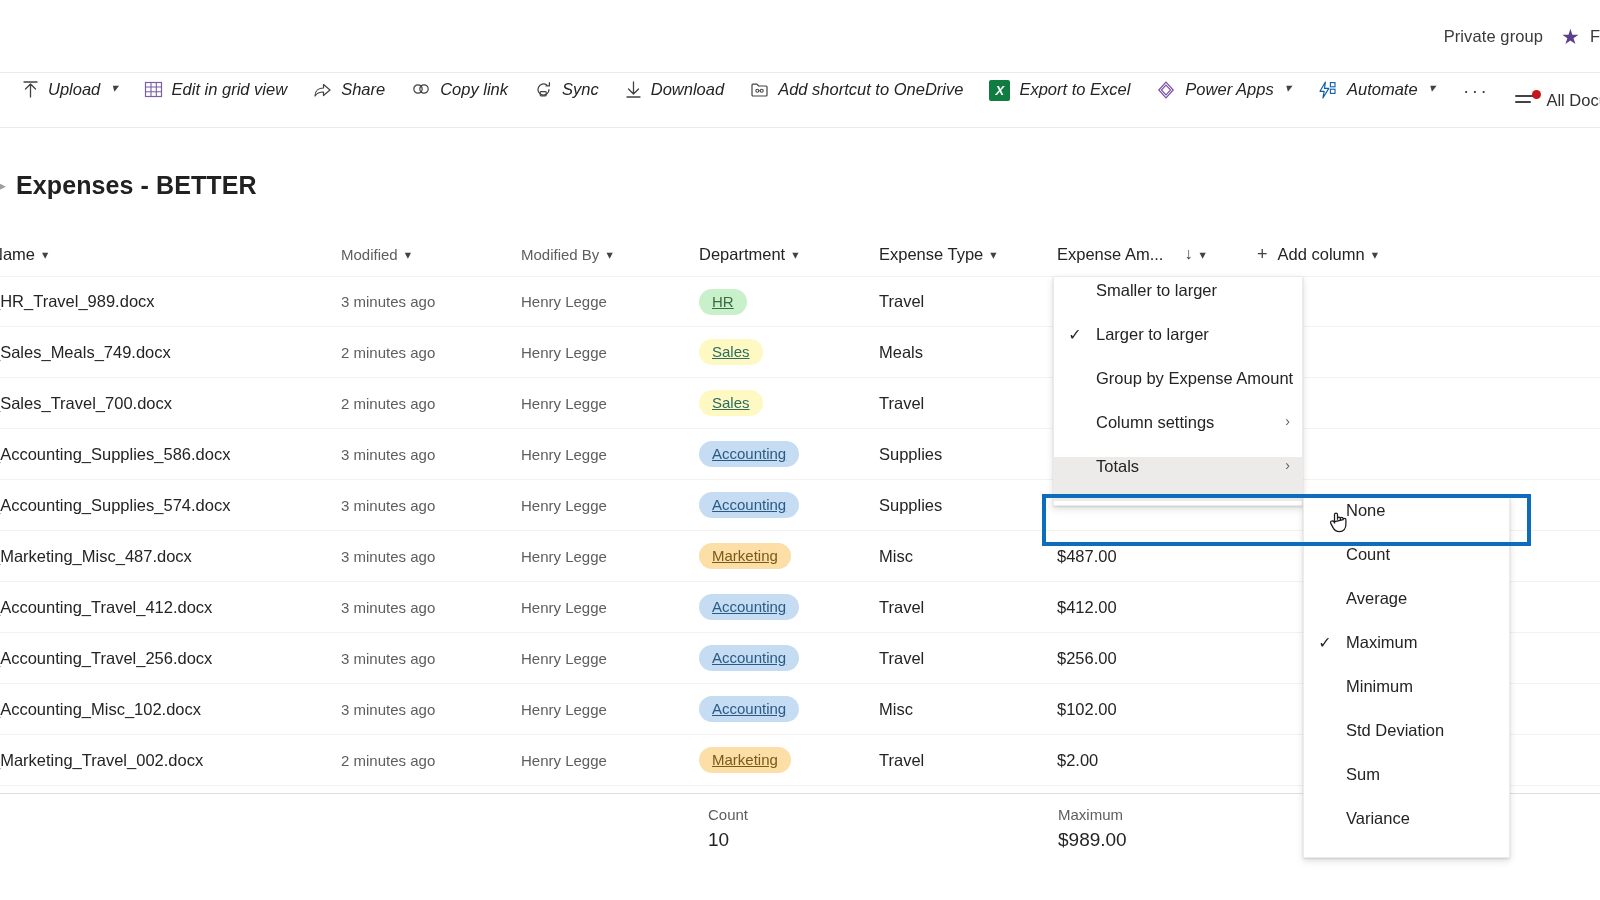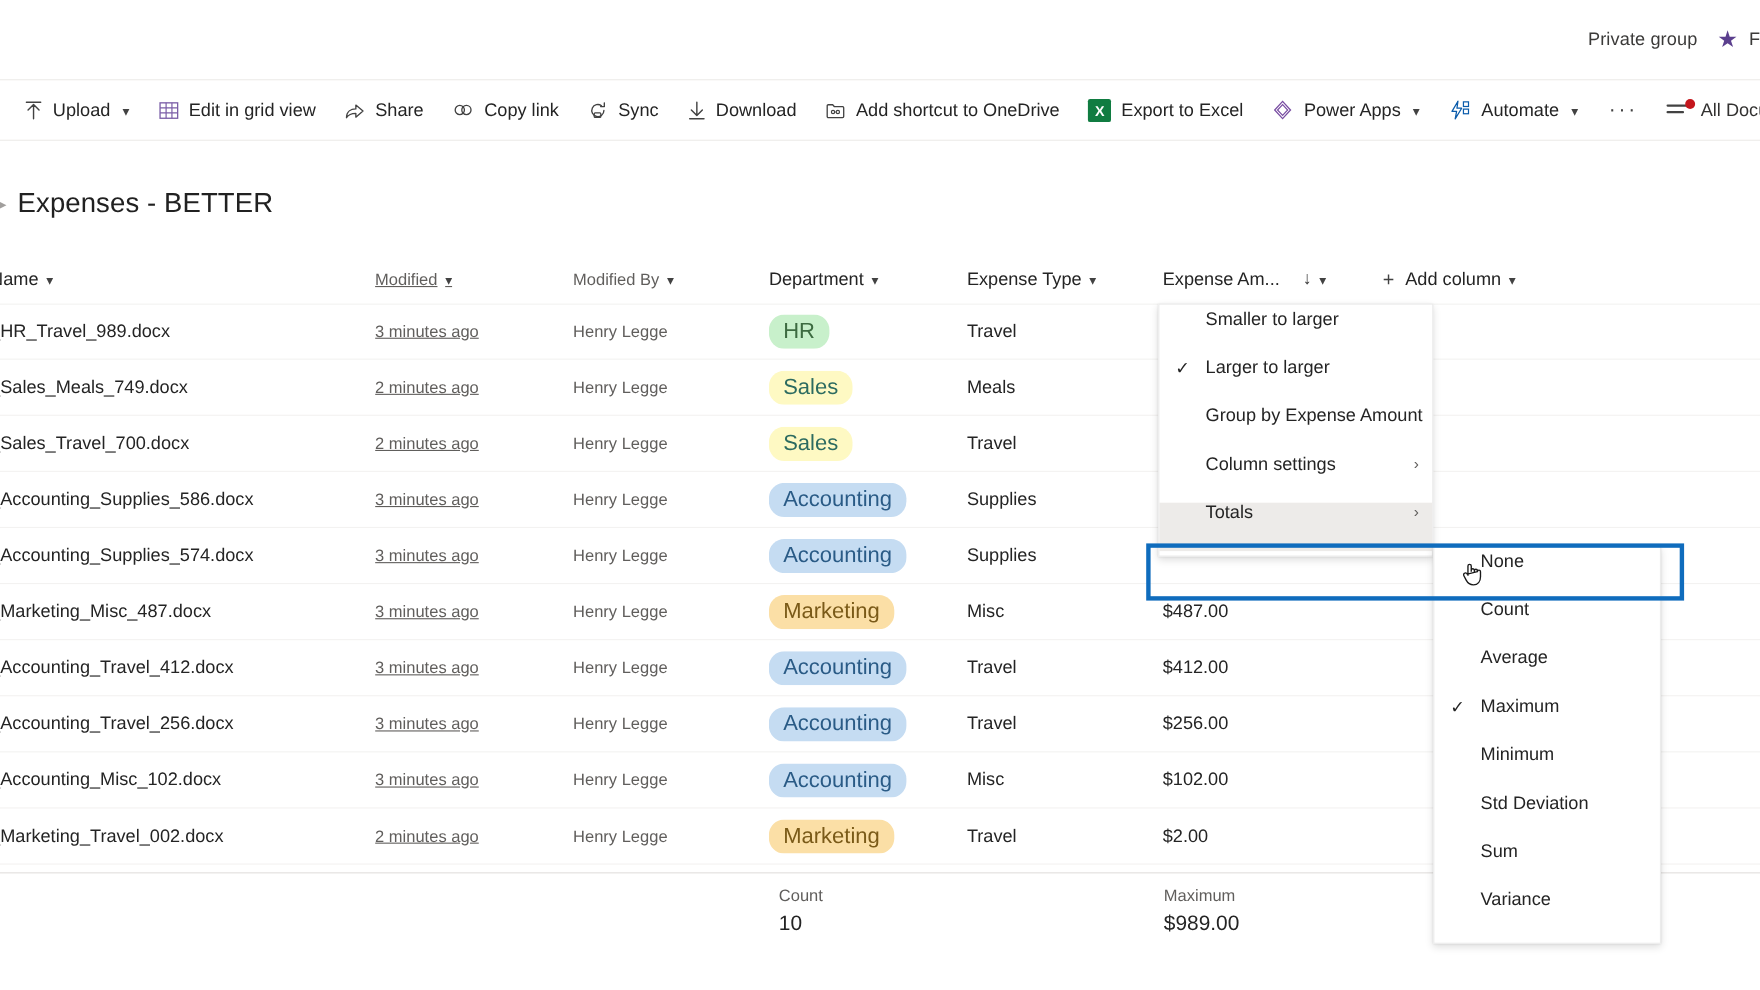--- a/index.html
+++ b/index.html
@@ -28,24 +28,25 @@
   .cmdbar {
     position: absolute; left: 0; top: 72px; width: 1600px; height: 56px;
     border-top: 1px solid #edebe9;
     border-bottom: 1px solid #edebe9;
     display: flex; align-items: center;
     background: #fff;
     overflow: hidden;
     white-space: nowrap;
   }
   .cmd {
-    display: inline-flex; align-items: center; gap: 9px;
+    display: inline-flex; gap: 9px;
     height: 40px; padding: 0 10px; margin-left: 6px;
     font-size: 16.5px; color: #242424; border-radius: 3px;
     flex: 0 0 auto;
+    font-style: italic;
   }
   .cmd:first-child { margin-left: 12px; }
   .cmd .gl { font-size: 19px; line-height: 1; color: #424242; display: inline-block; }
   .cmd .chev { font-size: 12.5px; color: #424242; margin-left: 2px; }
   .cmd svg { display: block; }
   .excel-tile {
     width: 21px; height: 21px; background: #107c41; border-radius: 2px;
     color: #fff; font-size: 13px; font-weight: bold;
     display: inline-flex; align-items: center; justify-content: center;
   }
@@ -63,50 +64,50 @@
   }
 
   
   .titlerow {
     position: absolute; left: 0; top: 160px; width: 1600px; height: 50px;
     display: flex; align-items: center;
   }
   .title-chev {
     color: #a19f9d; font-size: 13px; margin-left: -4px; margin-right: 10px;
   }
-  .page-title { font-size: 25px; color: #212121; font-weight: 400; letter-spacing: .1px; }
+  .page-title { font-size: 25px; color: #212121; font-weight: 700; letter-spacing: .1px; }
 
   
   .grid { position: absolute; left: 0; top: 232px; width: 1600px; }
   .colhead {
     display: flex; align-items: center; height: 44px;
     font-size: 16.5px; color: #242424; font-weight: 400;
   }
   .colhead .hcell { display: flex; align-items: center; gap: 7px; flex: 0 0 auto; }
   .colhead .hcell .chev { font-size: 12.5px; color: #424242; }
   .colhead .hcell .sortarrow { font-size: 16px; color: #424242; margin-left: 14px; }
   .plus { font-size: 18px; color: #424242; margin-right: 3px; }
 
   .row {
     display: flex; align-items: center; height: 51px;
     border-bottom: 1px solid #f3f2f1;
     font-size: 16.5px;
   }
   .row:first-child { border-top: 1px solid #f3f2f1; }
   .cell { flex: 0 0 auto; overflow: hidden; white-space: nowrap; }
   .c-name  { width: 350px; color: #242424; padding-left: 0; margin-left: -9px; }
-  .c-mod   { width: 180px; color: #605e5c; font-size: 15px; text-decoration: underline; }
+  .c-mod   { width: 180px; color: #605e5c; font-size: 15px; }
   .c-by    { width: 178px; color: #605e5c; font-size: 15px; }
   .c-dept  { width: 180px; }
   .c-type  { width: 178px; color: #242424; }
   .c-amt   { width: 200px; color: #242424; }
 
   .pill {
     display: inline-block; padding: 5px 13px 6px; border-radius: 14px;
-    font-size: 20px; line-height: 1;
+    font-size: 15px; line-height: 1; text-decoration: underline;
   }
   .pill-hr         { background: #c8f0cb; color: #3d6b41; }
   .pill-sales      { background: #fef9c3; color: #2c6b60; }
   .pill-accounting { background: #c5dcf2; color: #2a5b86; }
   .pill-marketing  { background: #fbdfa6; color: #7a5a18; }
 
   
   .totalsrow {
     position: absolute; left: 0; top: 793px; width: 1600px; height: 75px;
     border-top: 1px solid #e1dfdd;

